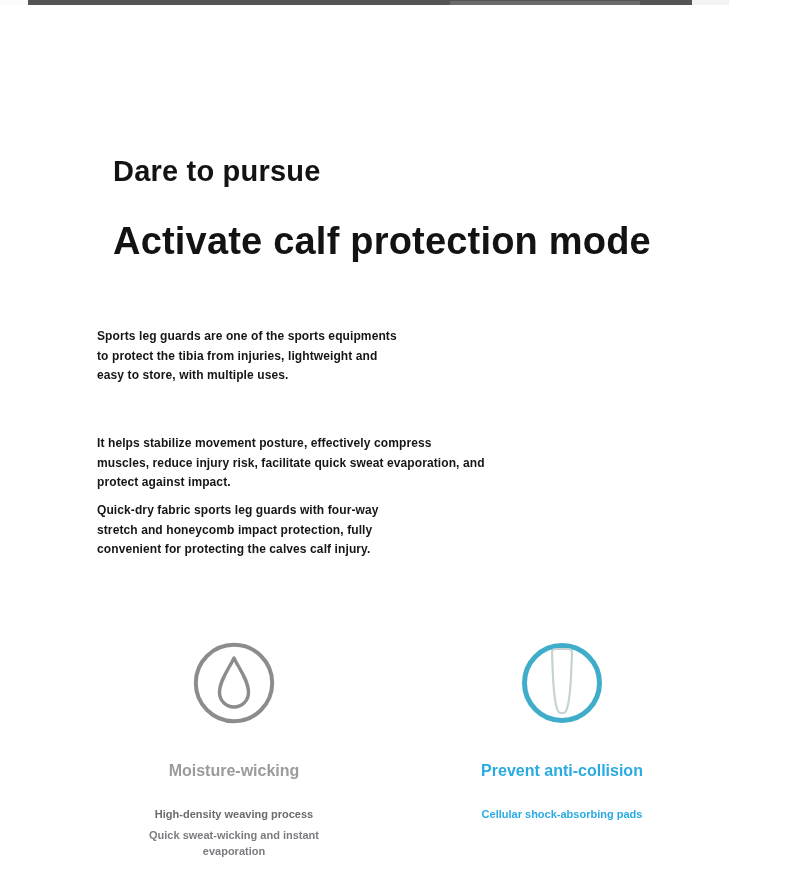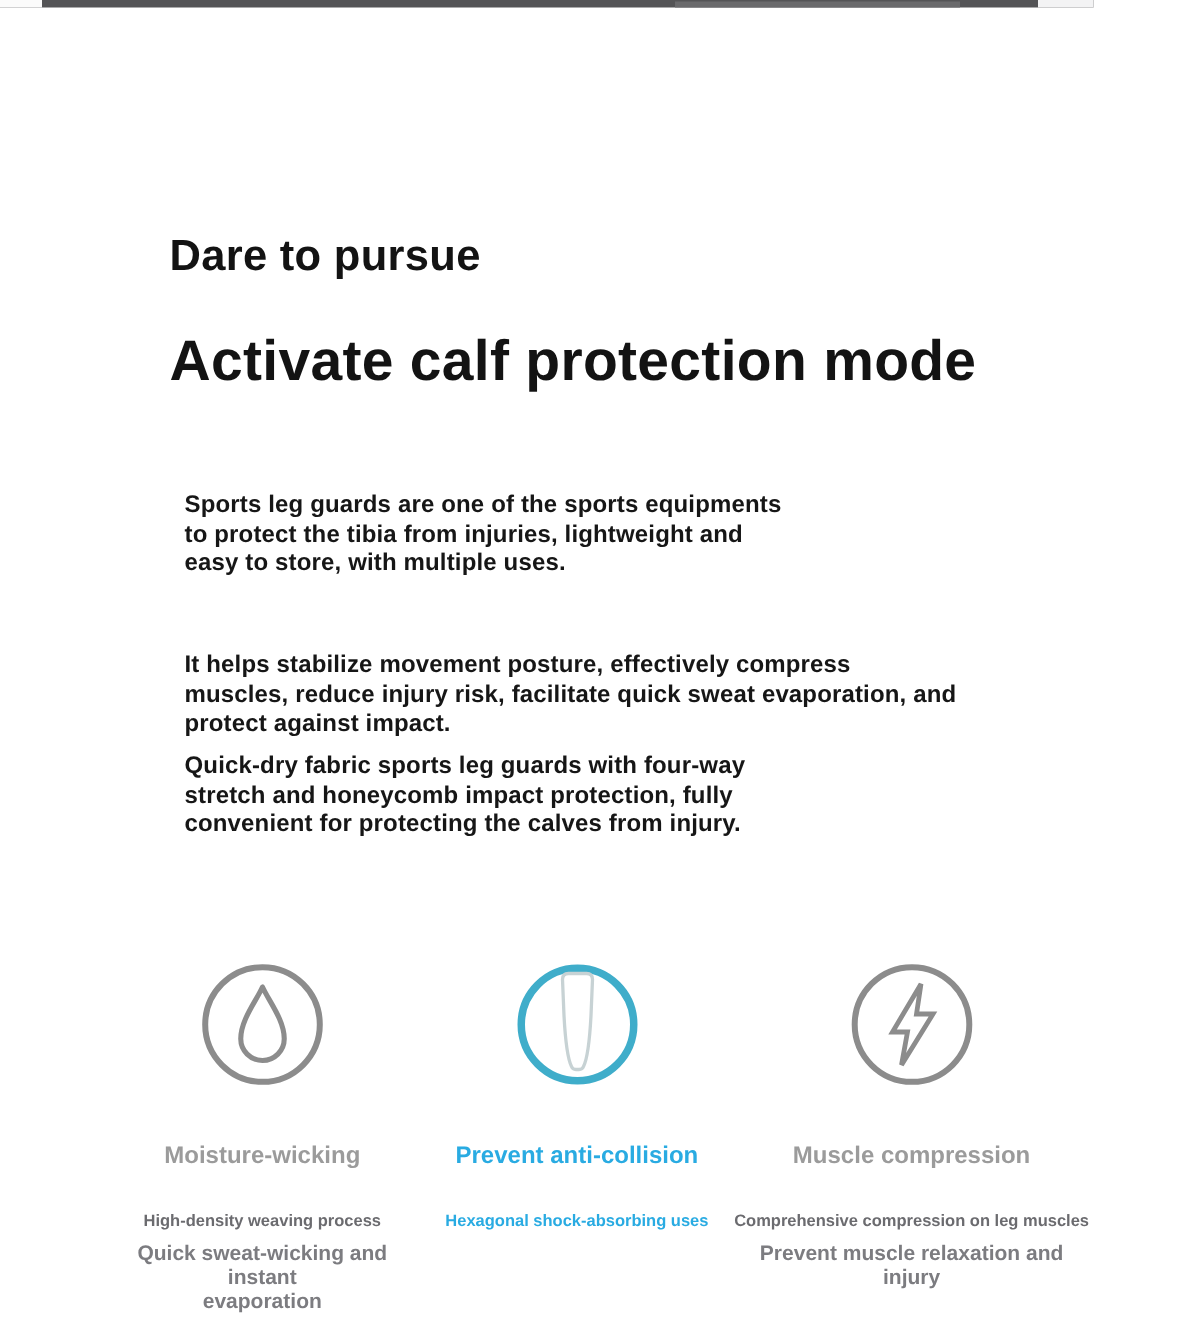--- a/index.html
+++ b/index.html
@@ -21,22 +21,22 @@
   .hero-title {
     position:absolute; left:113px; top:155px;
     font-size:29px; font-weight:bold; color:#131313; letter-spacing:0.2px;
   }
   .hero-subtitle {
     position:absolute; left:113px; top:220px;
     font-size:38px; font-weight:bold; color:#131313; letter-spacing:0.2px;
   }
 
   .body-copy {
-    position:absolute; left:123px; width:600px;
-    font-size:16px; font-weight:bold; color:#161616;
+    position:absolute; left:97px; width:600px;
+    font-size:12px; font-weight:bold; color:#161616;
     line-height:19.5px; white-space:pre-line; letter-spacing:0.1px;
   }
   .p1 { top:327px; }
   .p2 { top:398px;margin-top:36px; }
   .p3 { top:501px; }
 
   .features {
     position:absolute; left:70px; top:641px; width:656px;
     display:flex;
   }
@@ -45,21 +45,21 @@
   .feature-label {
     margin-top:37px;
     font-size:16px; font-weight:bold; color:#9b9b9b; white-space:nowrap;
   }
   .feature-sub {
     margin-top:28px;
     font-size:11px; font-weight:bold; color:#6b6b6f; white-space:nowrap;
   }
   .feature-desc {
     margin-top:7px;
-    font-size:14px; font-weight:bold; color:#7c7c80;
+    font-size:11px; font-weight:bold; color:#7c7c80;
     line-height:16px; white-space:pre-line;
   }
   .feature.accent .feature-label,
   .feature.accent .feature-sub,
   .feature.accent .feature-desc { color:#29abe2; }
 </style>
 </head>
 <body>
 
 <div class="screen">
@@ -74,21 +74,21 @@
   <h2 class="hero-subtitle">Activate calf protection mode</h2>
 
   <p class="body-copy p1">Sports leg guards are one of the sports equipments
 to protect the tibia from injuries, lightweight and
 easy to store, with multiple uses.</p>
   <p class="body-copy p2">It helps stabilize movement posture, effectively compress
 muscles, reduce injury risk, facilitate quick sweat evaporation, and
 protect against impact.</p>
   <p class="body-copy p3">Quick-dry fabric sports leg guards with four-way
 stretch and honeycomb impact protection, fully
-convenient for protecting the calves from injury.</p>
+convenient for protecting the calves calf injury.</p>
 
   <div class="features">
 
     <div class="feature">
       <div class="feature-icon">
         <svg width="82" height="82" viewBox="0 0 82 82">
           <circle cx="41" cy="41" r="38.2" fill="none" stroke="#8c8c8c" stroke-width="4"></circle>
           <path d="M41,16 C37,25 26.5,38 26.5,50.5 A14.5,14.5 0 0 0 55.5,50.5 C55.5,38 45,25 41,16 Z" fill="none" stroke="#8c8c8c" stroke-width="3.4" stroke-linejoin="round"></path>
         </svg>
       </div>
@@ -99,30 +99,18 @@
     </div>
 
     <div class="feature accent">
       <div class="feature-icon">
         <svg width="84" height="84" viewBox="0 0 84 84">
           <circle cx="42" cy="42" r="37.5" fill="none" stroke="#3fadca" stroke-width="5"></circle>
           <path d="M32,12 C32,9 34,8 36,8 L48,8 C50,8 52,9 52,12 L51,36 C50,55 48,66 46,70 C45.5,71.5 44,72 43,72 L41,72 C40,72 38.5,71.5 38,70 C36,66 34,55 33,36 Z" fill="none" stroke="#c7d2d4" stroke-width="2.2" stroke-linejoin="round"></path>
         </svg>
       </div>
       <div class="feature-label">Prevent anti-collision</div>
-      <div class="feature-sub">Hexagonal shock-absorbing uses</div>
+      <div class="feature-sub">Cellular shock-absorbing pads</div>
     </div>
 
-    <div class="feature">
-      <div class="feature-icon">
-        <svg width="82" height="82" viewBox="0 0 82 82">
-          <circle cx="41" cy="41" r="38.2" fill="none" stroke="#8c8c8c" stroke-width="4"></circle>
-          <path d="M47,14 L28,46 L38,46 L34,68 L55,34 L44,34 Z" fill="none" stroke="#8c8c8c" stroke-width="3.2" stroke-linejoin="miter"></path>
-        </svg>
-      </div>
-      <div class="feature-label">Muscle compression</div>
-      <div class="feature-sub">Comprehensive compression on leg muscles</div>
-      <div class="feature-desc">Prevent muscle relaxation and
-injury</div>
-    </div>
 
   </div>
 </div>
 
 </body></html>

